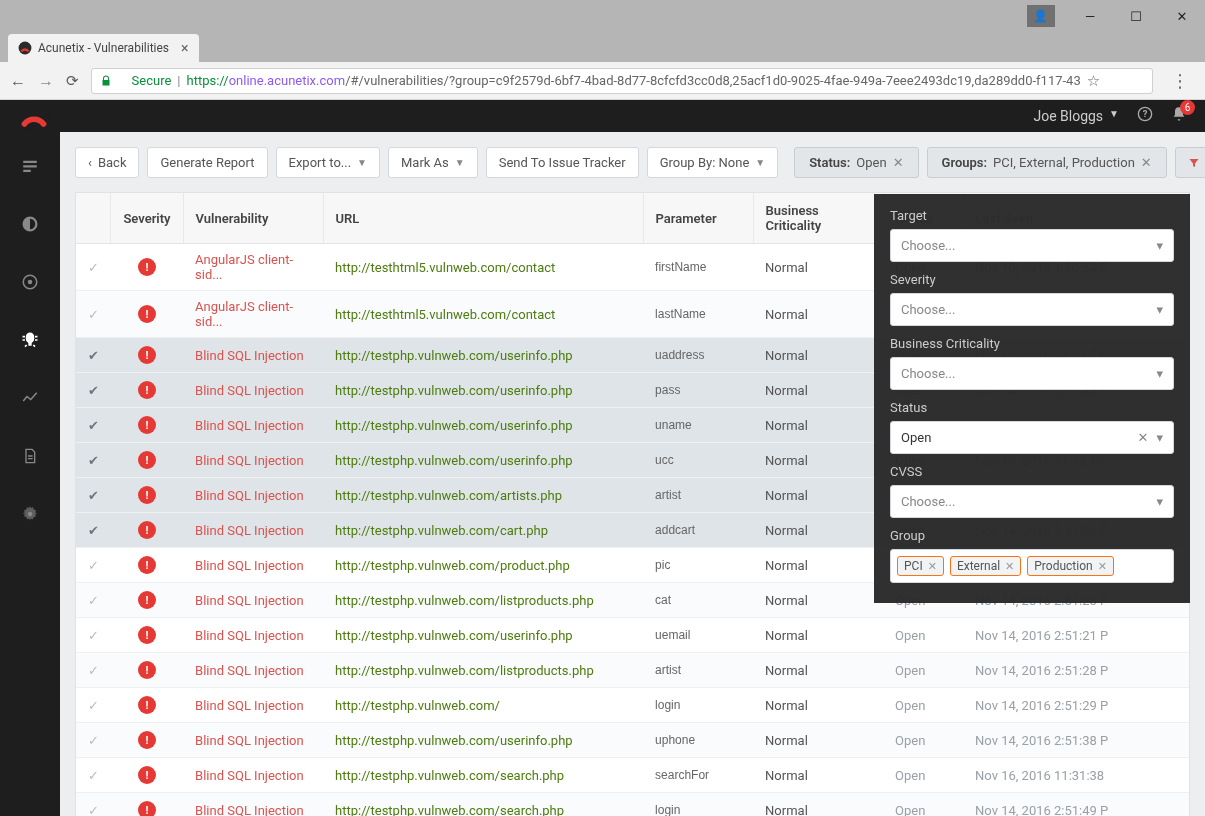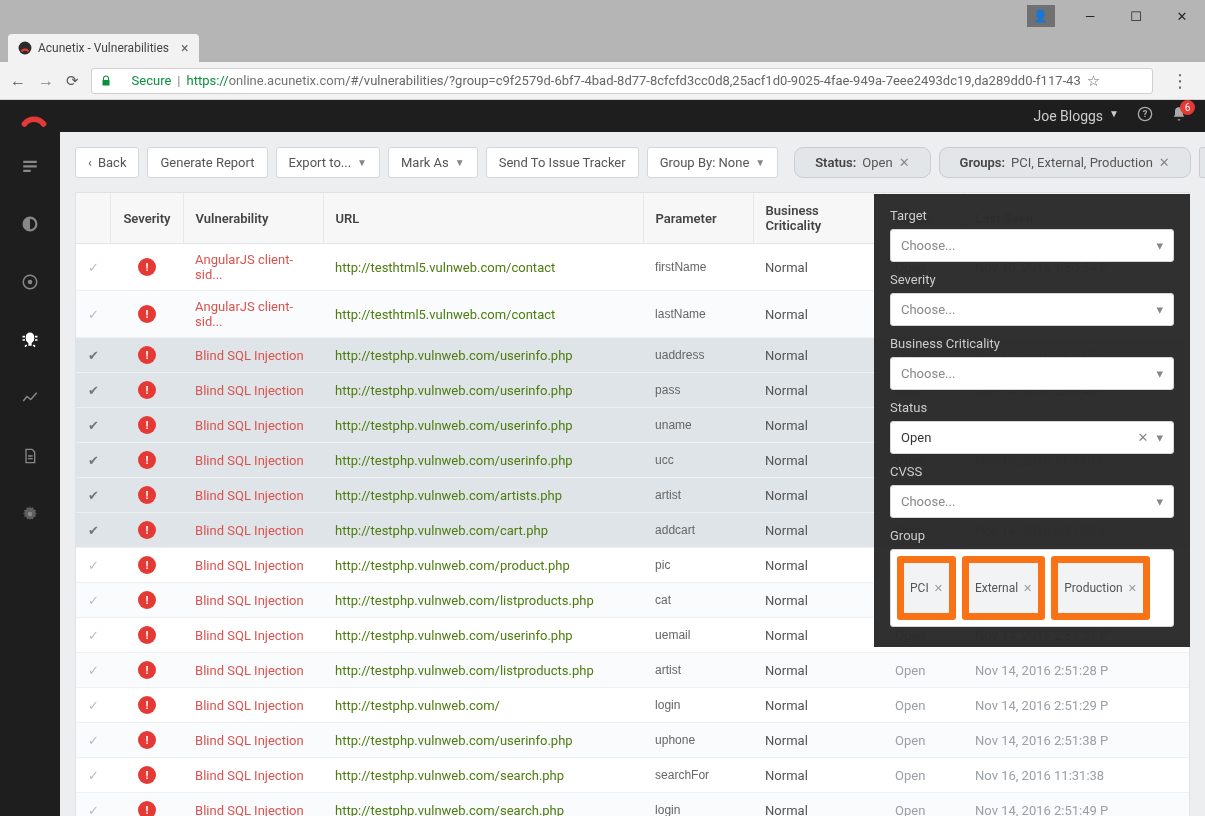--- a/index.html
+++ b/index.html
@@ -11,21 +11,21 @@
 .tab { background:#f2f2f2; height:28px; border-radius:4px 4px 0 0; display:flex; align-items:center; padding:0 10px; font-size:12px; color:#444; gap:6px; }
 .tab svg { width:14px; height:14px; }
 .tab-close { font-size:14px; color:#666; margin-left:6px; }
 .browser-bar { height:38px; background:#f2f2f2; display:flex; align-items:center; padding:0 10px; gap:12px; border-bottom:1px solid #d4d4d4; }
 .nav-arrow { color:#888; font-size:16px; }
 .nav-arrow.active { color:#5a5a5a; }
 .reload { font-size:15px; color:#5a5a5a; }
 .omnibox { flex:1; height:26px; background:#fff; border:1px solid #d0d0d0; border-radius:3px; display:flex; align-items:center; padding:0 8px; font-size:13px; gap:6px; }
 .secure { color:#0a8f3c; font-size:13px; display:flex; align-items:center; gap:20px; }
 .url-text { color:#333; white-space:nowrap; overflow:hidden; }
-.url-domain { color:#737373; }
+.url-domain { color:#8b5cf6; }
 .url-path { color:#666; }
 .star { color:#666; font-size:15px; }
 .menu-dots { color:#666; font-size:18px; padding:0 6px; }
 
 .app { height:716px; display:flex; flex-direction:column; }
 .app-header { height:60px; background:#1e1e1e; display:flex; align-items:center; padding:0 18px; justify-content:space-between; }
 .logo { width:32px; height:32px; }
 .header-right { display:flex; align-items:center; gap:18px; color:#ccc; font-size:14px; }
 .user-dd { display:flex; align-items:flex-start; gap:6px; cursor:pointer; }
 .hdr-icon { color:#aaa; font-size:15px; }
@@ -34,21 +34,21 @@
 
 .app-body { flex:1; display:flex; background:#eceeef; }
 .sidebar { width:60px; background:#1e1e1e; display:flex; flex-direction:column; align-items:center; padding-top:18px; gap:26px; }
 .side-item { color:#888; font-size:17px; width:60px; height:32px; display:flex; align-items:center; justify-content:center; }
 .side-item.active { color:#fff; }
 
 .main { flex:1; background:#eceeef; padding:15px; position:relative; overflow:hidden; }
 .toolbar { display:flex; gap:8px; margin-bottom:14px; flex-wrap:nowrap; }
 .btn { background:#fff; border:1px solid #d4d8dc; border-radius:3px; padding:7px 12px; font-size:13px; color:#555; display:flex; align-items:center; gap:6px; white-space:nowrap; }
 .btn .chev { font-size:10px; color:#888; }
-.pill { background:#e3e6e8; border:1px solid #c9cdd1; border-radius:9px; padding:7px 20px; font-size:13px; color:#555; display:flex; align-items:center; gap:6px; white-space:nowrap; }
+.pill { background:#e3e6e8; border:1px solid #c9cdd1; border-radius:3px; padding:7px 14px; font-size:13px; color:#555; display:flex; align-items:center; gap:6px; white-space:nowrap; }
 .pill b { font-weight:600; color:#444; }
 .pill .x { color:#888; font-size:13px; }
 .btn-filter { background:#e3e6e8; border:1px solid #c9cdd1; border-radius:3px; padding:7px 12px; font-size:13px; color:#d9534f; display:flex; align-items:center; gap:6px; }
 
 .table-wrap { background:#fff; border:1px solid #dfe3e6; position:relative; }
 table { width:100%; border-collapse:collapse; font-size:13px; }
 th { text-align:left; padding:10px 12px; background:#f7f7f8; border-bottom:1px solid #e2e5e8; border-right:1px solid #e8e8e8; font-weight:600; color:#444; }
 td { padding:8px 12px; border-bottom:1px solid #eef0f2; color:#555; }
 tr.selected td { background:#dfe4e8; }
 tr:nth-child(even):not(.selected) td { background:#fafbfc; }
@@ -60,21 +60,21 @@
 .url-link { color:#4d7c0f; }
 .param { font-family:Liberation Sans, sans-serif; font-size:12px; color:#666; }
 
 .filter-panel { position:absolute; top:62px; right:15px; width:316px; background:rgba(40,40,40,0.96); padding:14px 16px 20px; color:#ddd; font-size:13px; }
 .fp-label { margin:10px 0 6px; color:#ccc; font-size:13px; }
 .fp-label:first-child { margin-top:0; }
 .fp-select { background:#fff; border:1px solid #d4d8dc; border-radius:3px; padding:8px 10px; color:#888; font-size:13px; display:flex; justify-content:space-between; align-items:center; }
 .fp-select .sel-val { color:#333; }
 .fp-select .x { color:#888; margin-right:8px; }
 .fp-tags { background:#fff; border:1px solid #d4d8dc; border-radius:3px; padding:6px; display:flex; gap:6px; flex-wrap:wrap; }
-.tag { background:#f1f3f5; border:7px solid #f97316; border-radius:3px; padding:18px 6px; font-size:12px; color:#555; display:flex; align-items:center; gap:5px; }
+.tag { background:#f1f3f5; border:1px solid #f97316; border-radius:3px; padding:2px 6px; font-size:12px; color:#555; display:flex; align-items:center; gap:5px; }
 .tag .x { color:#999; font-size:11px; }
 
 .ghost-col { color:#9aa0a6; }
 </style>
 </head>
 <body>
 
 <div class="os-titlebar">
   <div class="os-user">👤</div>
   <div class="os-btn">—</div>

